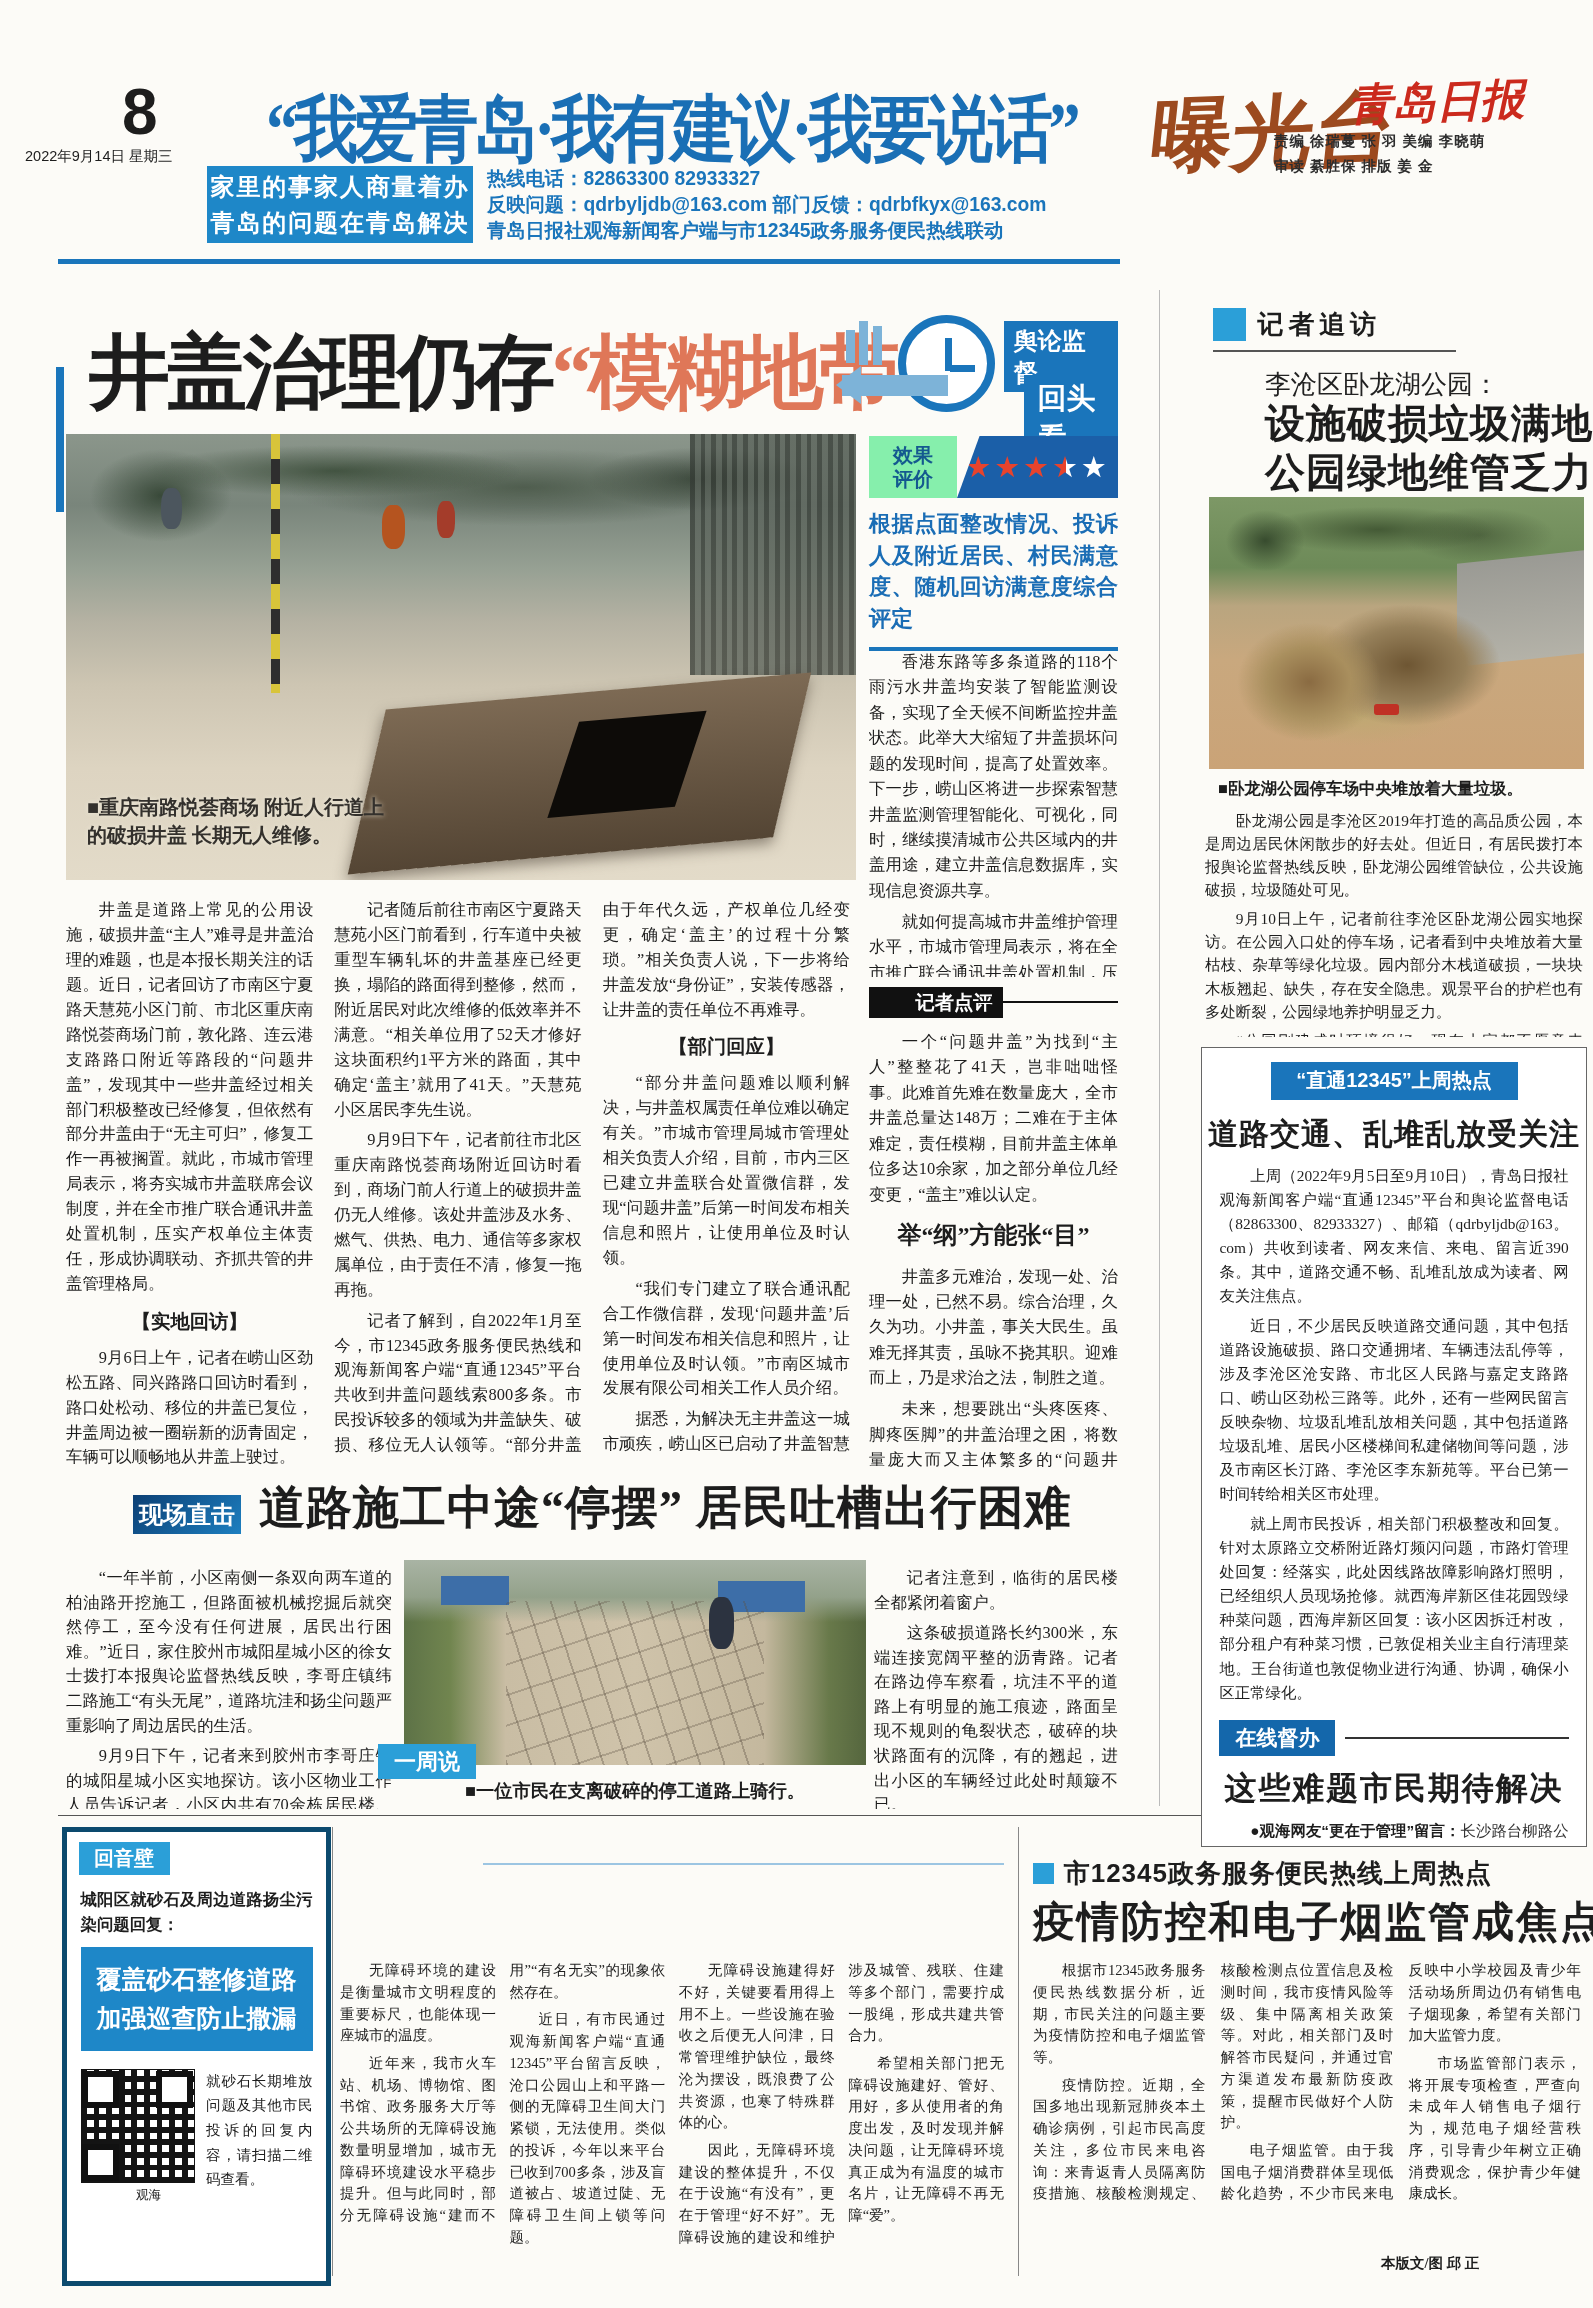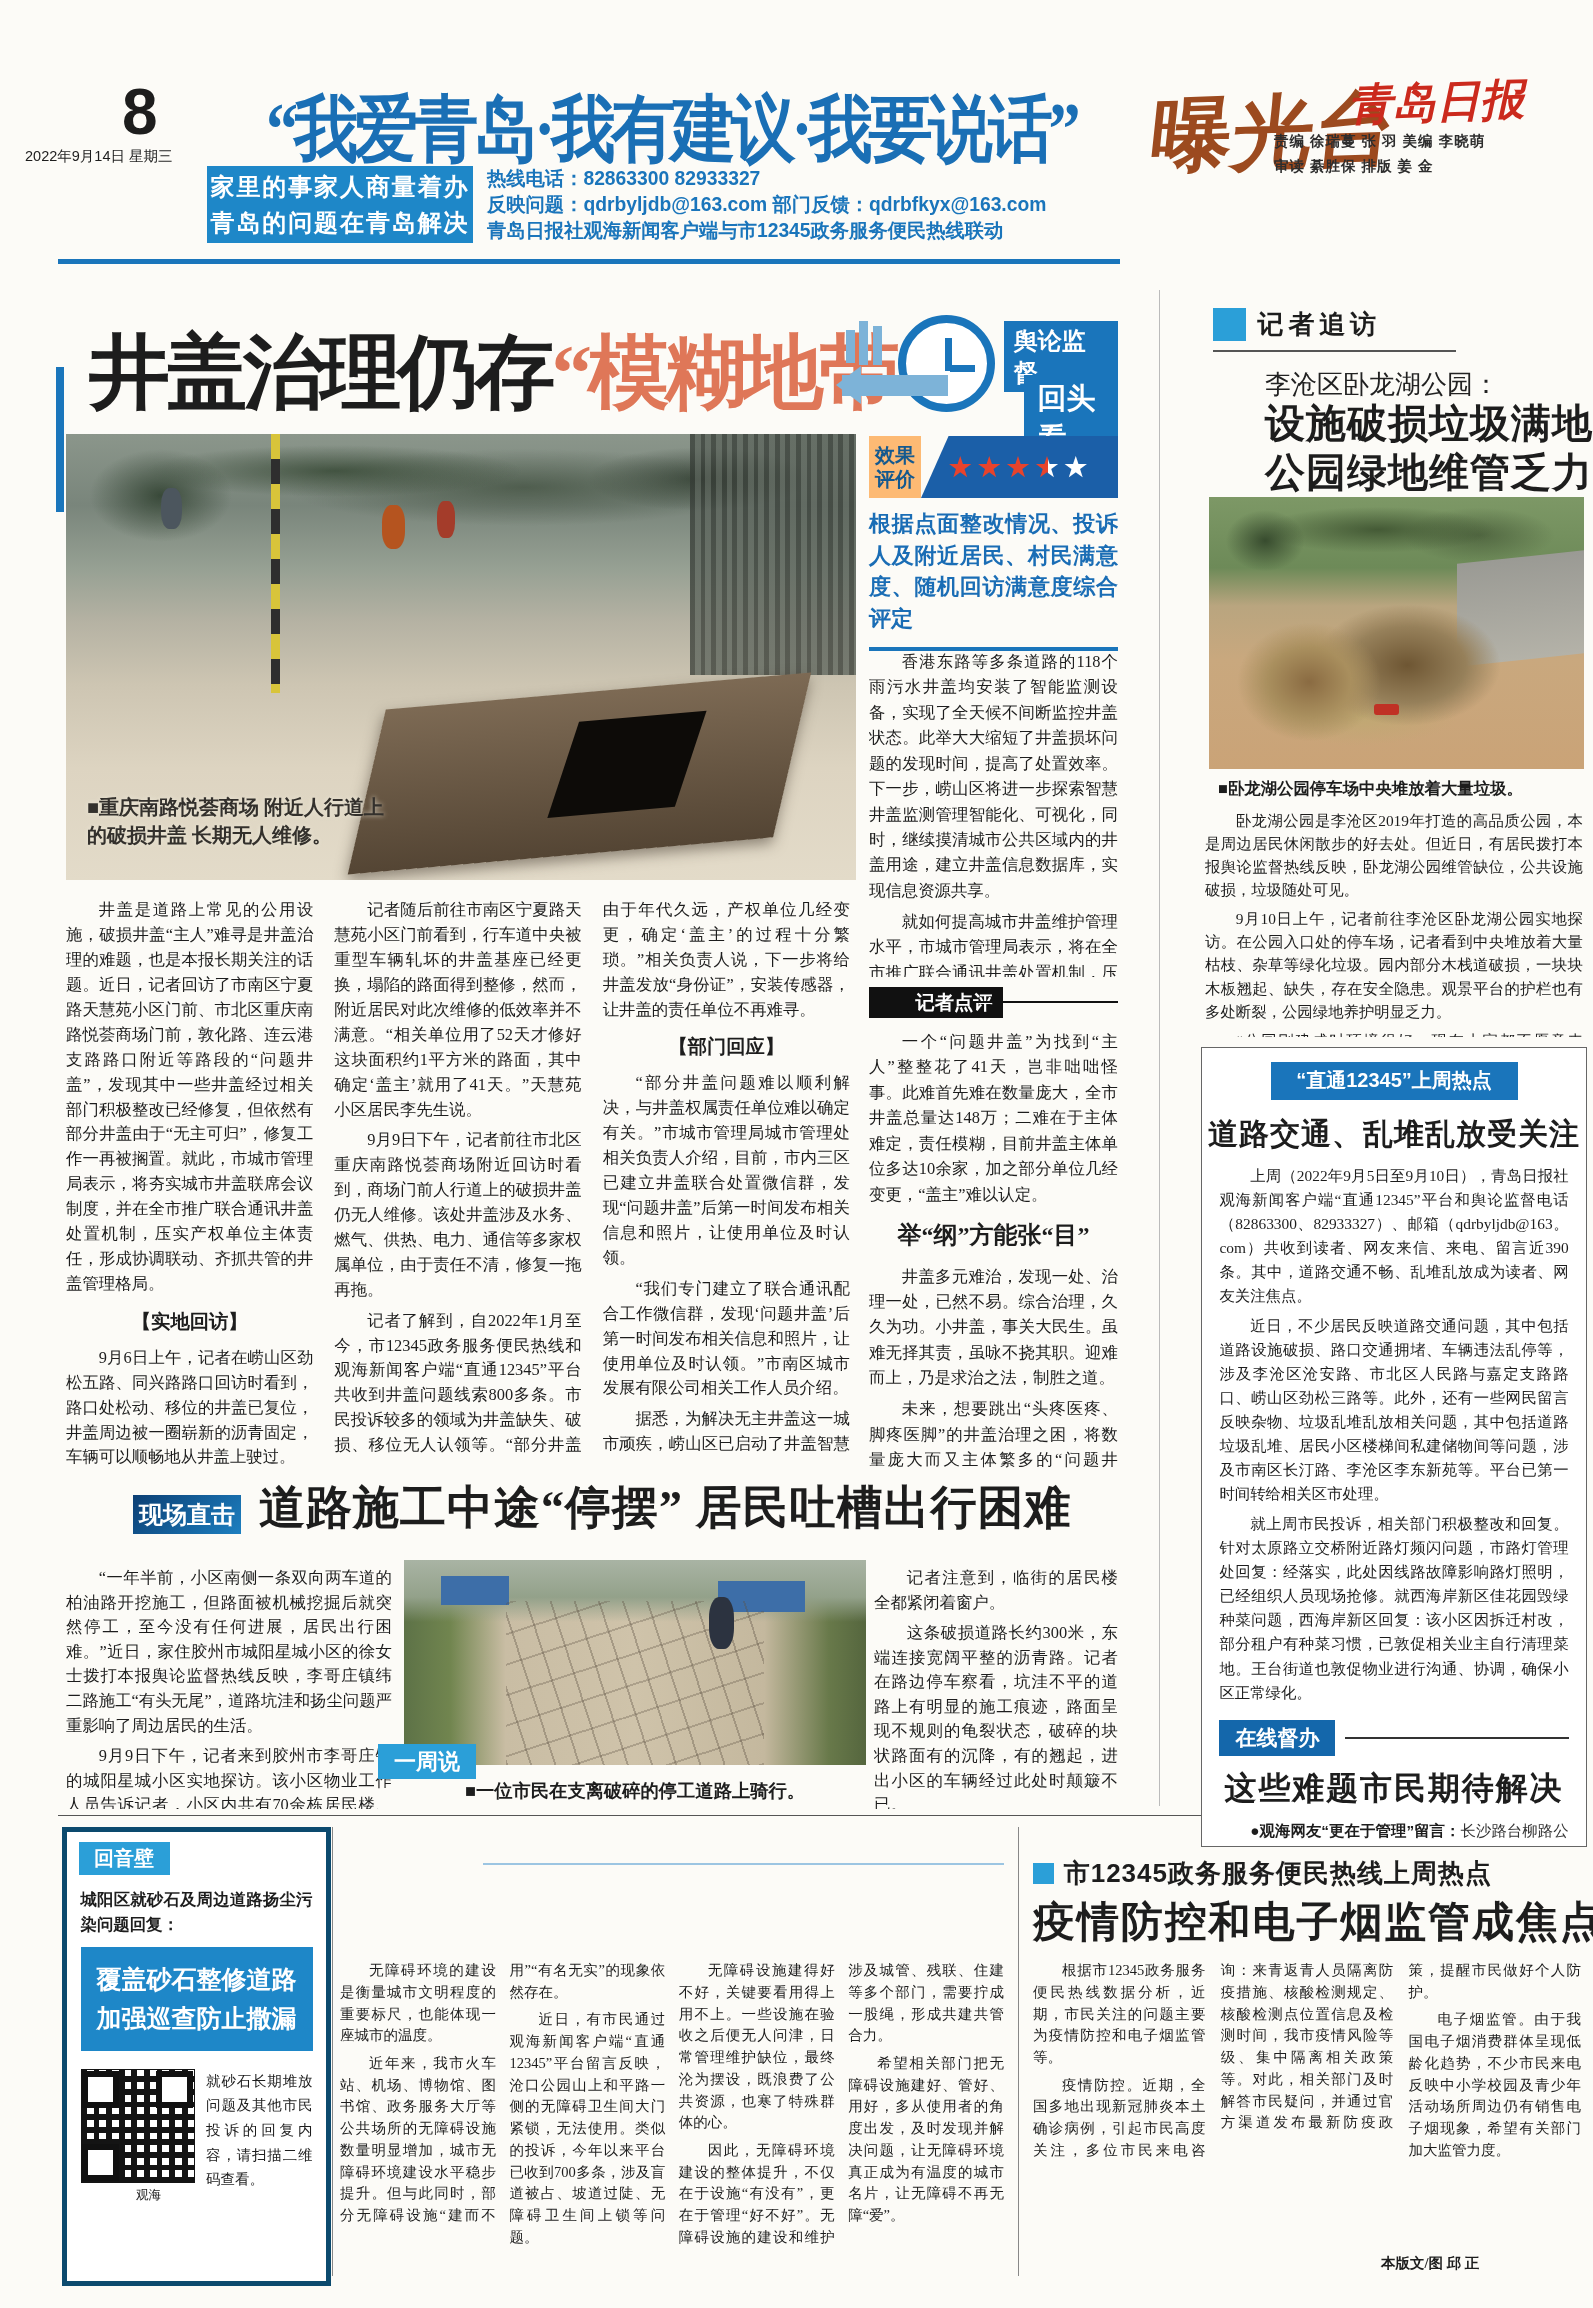--- a/index.html
+++ b/index.html
@@ -48,21 +48,21 @@
      background:repeating-linear-gradient(180deg,#d8c43a 0 25px,#2e2e2e 25px 50px);}
   .ph-person{position:absolute;border-radius:40%;}
   .ph-manhole{position:absolute;left:38%;top:58%;width:54%;height:36%;transform:rotate(-5deg) skewX(-18deg);
      background:linear-gradient(180deg,#7d6a54,#544534);box-shadow:0 5.8px 13.5px rgba(60,50,40,.5);}
   .ph-hole{position:absolute;left:46%;top:18%;width:30%;height:58%;background:#0d0b08;transform:skewX(-6deg);}
   .photo-cap{position:absolute;left:21px;top:359px;width:299px;font-size:20px;font-weight:700;color:#33302c;line-height:1.4;
      text-shadow:0 0 5.8px rgba(240,235,220,.9);}
   
   .rating{left:869px;top:436px;width:249px;}
   .rating .head{display:flex;height:62px;}
-  .rating .lab{width:52px;background:#fdba74;color:#14598f;font-size:20px;font-weight:800;
+  .rating .lab{width:88px;background:#86efac;color:#14598f;font-size:20px;font-weight:800;
      font-family:"Liberation Sans",sans-serif;display:flex;flex-direction:column;align-items:center;justify-content:center;line-height:1.2;}
   .rating .starsbar{flex:1;background:#1b5fa8;clip-path:polygon(14% 0,100% 0,100% 100%,0 100%);
      display:flex;align-items:center;justify-content:center;font-size:29px;letter-spacing:2.9px;}
   .star{color:#fff;} .star.full{color:#e8432c;}
   .star.half{background:linear-gradient(90deg,#e8432c 50%,#ffffff 50%);-webkit-background-clip:text;background-clip:text;color:transparent;}
   .rating .note{margin-top:9.7px;font-size:22px;font-weight:800;color:#1a6db5;line-height:1.45;text-align:justify;}
   .rating .rule{height:3.9px;background:#1a75bb;margin-top:11.6px;}
   
   .rightcol{left:869px;top:649px;width:249px;height:328px;font-size:16.4px;line-height:1.55;overflow:hidden;}
   .cmt-label{left:869px;top:987px;width:98px;height:31px;background:#111;color:#fff;font-size:19.3px;font-weight:800;
@@ -316,20 +316,21 @@
 
   <div class="abs bt-label">
     <span class="sq"></span>
     <span>市12345政务服务便民热线上周热点</span>
   </div>
   <div class="abs bt-headline">疫情防控和电子烟监管成焦点</div>
   <div class="abs bt-body">
     <p>根据市12345政务服务便民热线数据分析，近期，市民关注的问题主要为疫情防控和电子烟监管等。</p>
     <p>疫情防控。近期，全国多地出现新冠肺炎本土确诊病例，引起市民高度关注，多位市民来电咨询：来青返青人员隔离防疫措施、核酸检测规定、核酸检测点位置信息及检测时间，我市疫情风险等级、集中隔离相关政策等。对此，相关部门及时解答市民疑问，并通过官方渠道发布最新防疫政策，提醒市民做好个人防护。</p>
     <p>电子烟监管。由于我国电子烟消费群体呈现低龄化趋势，不少市民来电反映中小学校园及青少年活动场所周边仍有销售电子烟现象，希望有关部门加大监管力度。</p>
+    <p>市场监管部门表示，将开展专项检查，严查向未成年人销售电子烟行为，规范电子烟经营秩序，引导青少年树立正确消费观念，保护青少年健康成长。</p>
   </div>
   <div class="abs bt-sign">本版文/图 邱 正</div>
 
   <div class="abs fl-label">
     <span class="sq"></span>
     <span>记者追访</span>
   </div>
   <div class="abs fl-underline"></div>
   <div class="abs fl-kicker">李沧区卧龙湖公园：</div>
   <div class="abs fl-headline">

